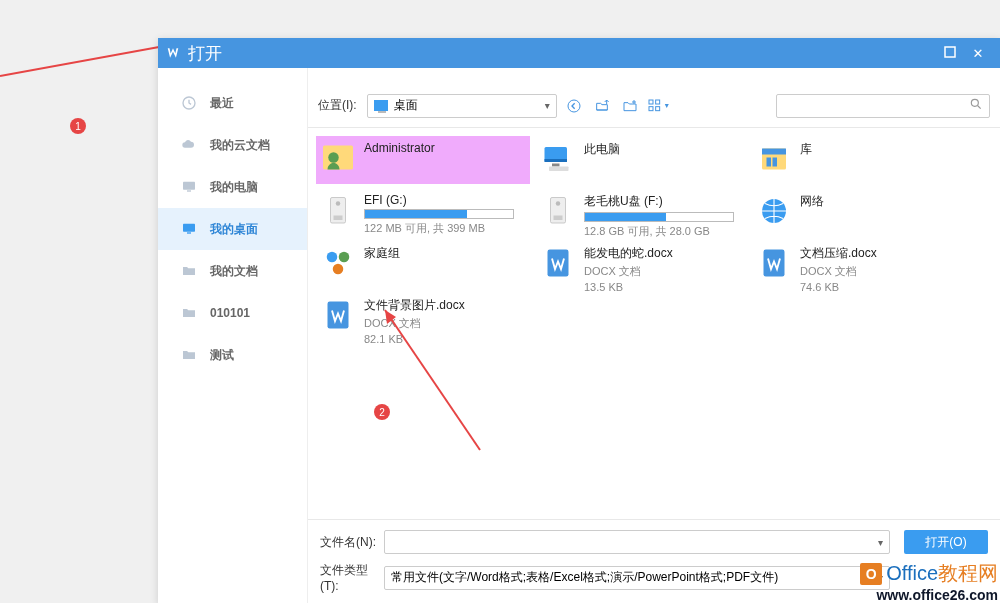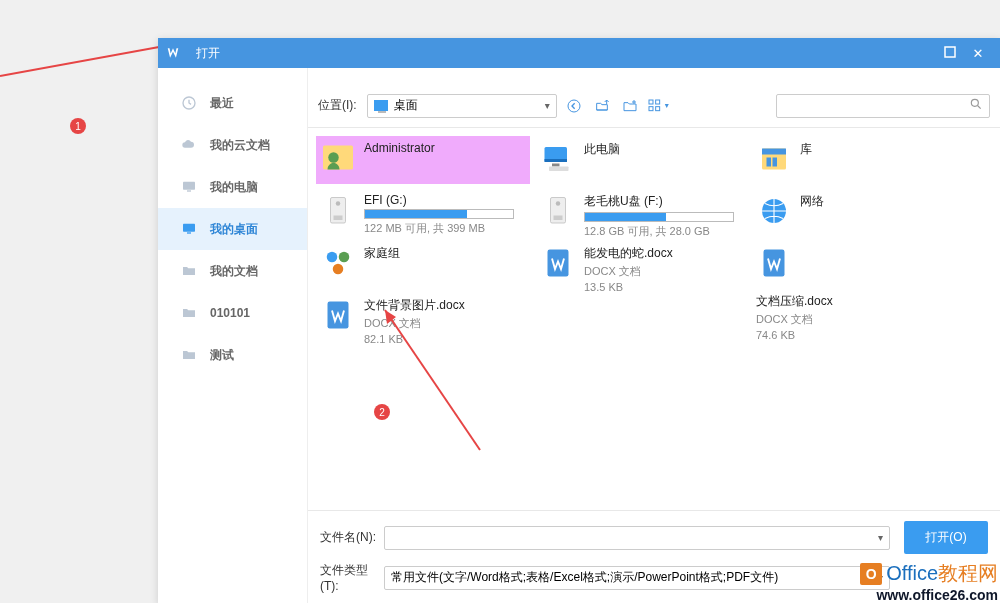--- a/index.html
+++ b/index.html
@@ -11,21 +11,21 @@
       width: 842px; height: 565px;
       background: #fff;
       box-shadow: 0 2px 8px rgba(0,0,0,0.15);
       display: flex; flex-direction: column;
     }
     .titlebar {
       height: 30px; background: #4695e0;
       display: flex; align-items: center; padding: 0 8px; color: #fff;
     }
     .titlebar .app-icon svg { width: 14px; height: 14px; display:block; }
-    .titlebar .title { margin-left: 16px; font-size: 12px; flex: 1; }
+    .titlebar .title { margin-left: 8px; font-size: 17px; flex: 1; }
     .titlebar .win-btn { width: 28px; text-align: center; cursor: pointer; font-size: 13px; }
     
     .body { flex: 1; display: flex; }
     .sidebar { width: 150px; background: #fff; border-right: 1px solid #eee; padding-top: 14px; }
     .side-item {
       height: 42px; display: flex; align-items: center; padding-left: 22px;
       font-size: 12px; color: #666; cursor: pointer; font-weight: bold;
     }
     .side-item.active { background: #e6f2fd; color: #2f86d6; }
     .side-ico { width: 18px; height: 18px; margin-right: 12px; display:flex; align-items:center; justify-content:center; }
@@ -68,21 +68,21 @@
     .fsub { color: #888; font-size: 11px; }
     .bar { width: 150px; height: 10px; border:1px solid #bbb; position:relative; background:#fff; }
     .bar .fill { height:100%; background:#3a9cf0; }
     
     .bottom { border-top: 1px solid #e8e8e8; padding: 10px 12px 2px; }
     .brow { display:flex; align-items:center; margin-bottom: 8px; font-size:12px; }
     .blabel { width: 64px; color:#333; }
     .binput { flex:1; height:24px; border:1px solid #ccc; border-radius:2px; padding:0 6px; font-size:12px; display:flex; align-items:center; position:relative; }
     .binput .chev { position:absolute; right:6px; font-size:10px; color:#666; }
     .btn-open {
-      margin-left: 14px; width: 84px; height: 33px; background:#3a9cf0; color:#fff;
+      margin-left: 14px; width: 84px; height: 24px; background:#3a9cf0; color:#fff;
       border:none; border-radius:2px; font-size:12px; cursor:pointer;
     }
     
     
     .arrow1 {
       position:absolute; left:0; top:0; width:180px; height:130px; pointer-events:none;
     }
     .badge {
       position:absolute; width:16px; height:16px; border-radius:50%;
       background:#e64545; color:#fff; font-size:10px;
@@ -332,21 +332,21 @@
                 <rect x="10" y="6" width="28" height="36" rx="3" fill="#4695e0"></rect>
                 <path d="M16 18l4 14 4-10 4 10 4-14" stroke="#fff" stroke-width="2.5" fill="none"></path>
               </svg>
             </div>
             <div class="file-info">
               <div class="fname">能发电的蛇.docx</div>
               <div class="fsub">DOCX 文档</div>
               <div class="fsub">13.5 KB</div>
             </div>
           </div>
-          <div class="file-item" style="left: 444px; top: 112px; flex-direction: column;">
+          <div class="file-item" style="left: 444px; top: 112px;">
             <div class="fico">
               <svg viewBox="0 0 48 48">
                 <rect x="10" y="6" width="28" height="36" rx="3" fill="#4695e0"></rect>
                 <path d="M16 18l4 14 4-10 4 10 4-14" stroke="#fff" stroke-width="2.5" fill="none"></path>
               </svg>
             </div>
             <div class="file-info">
               <div class="fname">文档压缩.docx</div>
               <div class="fsub">DOCX 文档</div>
               <div class="fsub">74.6 KB</div>

